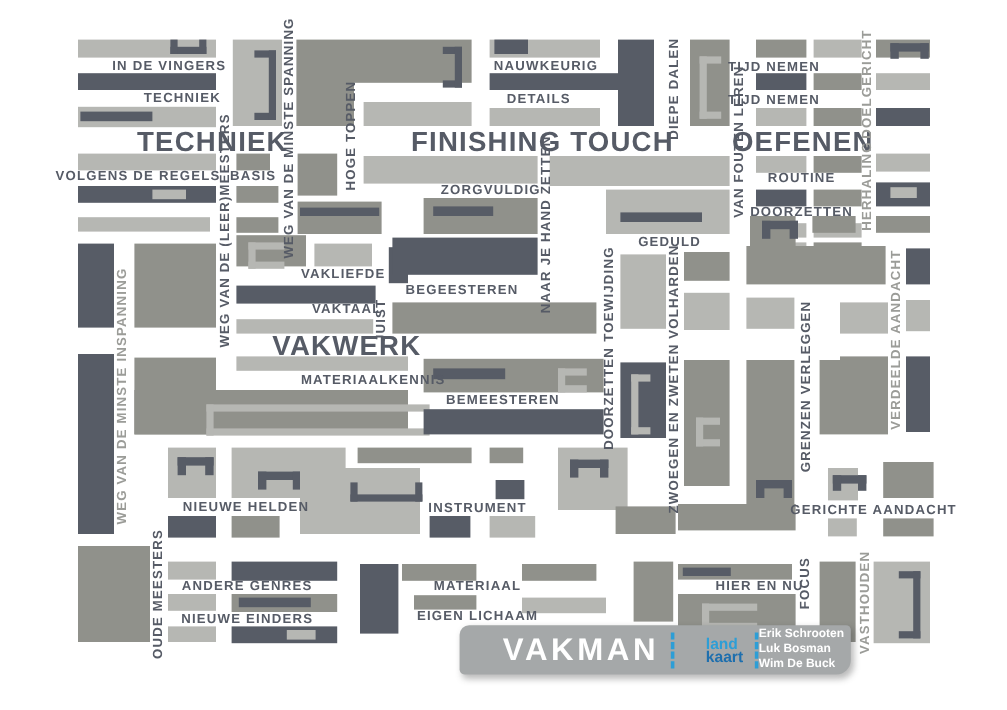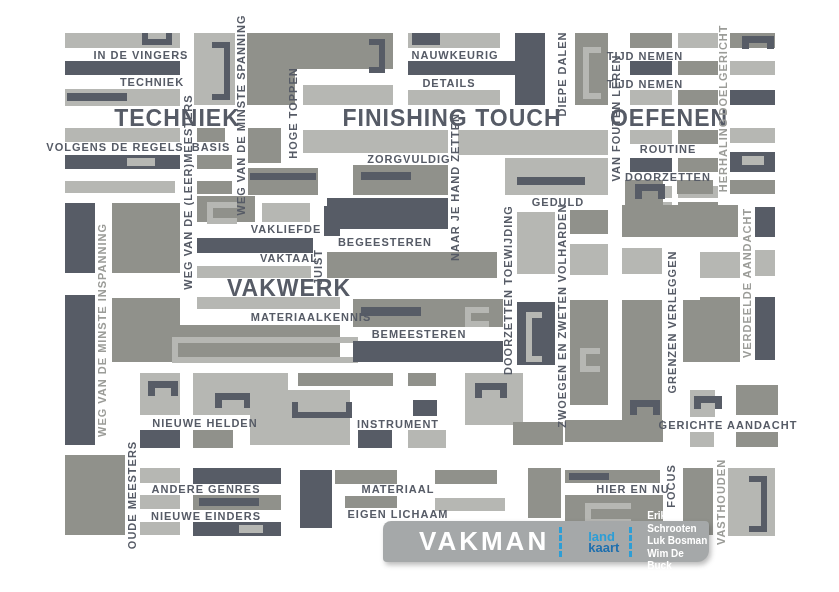--- a/index.html
+++ b/index.html
@@ -23,21 +23,21 @@
   .big{font-size:23px;letter-spacing:1px;}
   .gray{color:var(--label-gray,#9b9c98);}
   .bar{position:absolute;left:383px;top:521px;width:326px;height:41px;
        background:var(--footer-bar,#a5a8a9);border-radius:8px 4px 12px 4px;
        box-shadow:2px 3px 5px rgba(60,60,60,.35);display:flex;align-items:center;padding-left:36px;box-sizing:border-box;}
   .bar-title{color:var(--title-white,#fff);font-weight:bold;font-size:26px;letter-spacing:3px;}
   .dash{width:0;height:30px;border-left:3px dashed var(--accent-blue,#2d9ed6);margin-left:10px;}
   .logo{display:flex;flex-direction:column;margin-left:26px;line-height:11px;font-weight:bold;font-size:13px;letter-spacing:0px;}
   .logo1{color:var(--accent-blue,#2d9ed6);}
   .logo2{color:var(--logo-blue-dark,#1e6fae);}
-  .authors{margin-left:15px;color:var(--title-white,#fff);font-size:10px;font-weight:bold;line-height:12.5px;}
+  .authors{margin-left:0;color:var(--title-white,#fff);font-size:10px;font-weight:bold;line-height:12.5px;}
 </style>
 </head>
 <body>
 
 <div id="canvas">
 
   <div class="b bl" style="left:65px;top:33px;width:115px;height:15px">
       <div class="brk-n" style="left:77px;top:0;width:18px;height:6px"></div>
     </div>
   <div class="b bd" style="left:65px;top:61px;width:115px;height:14px"></div>

